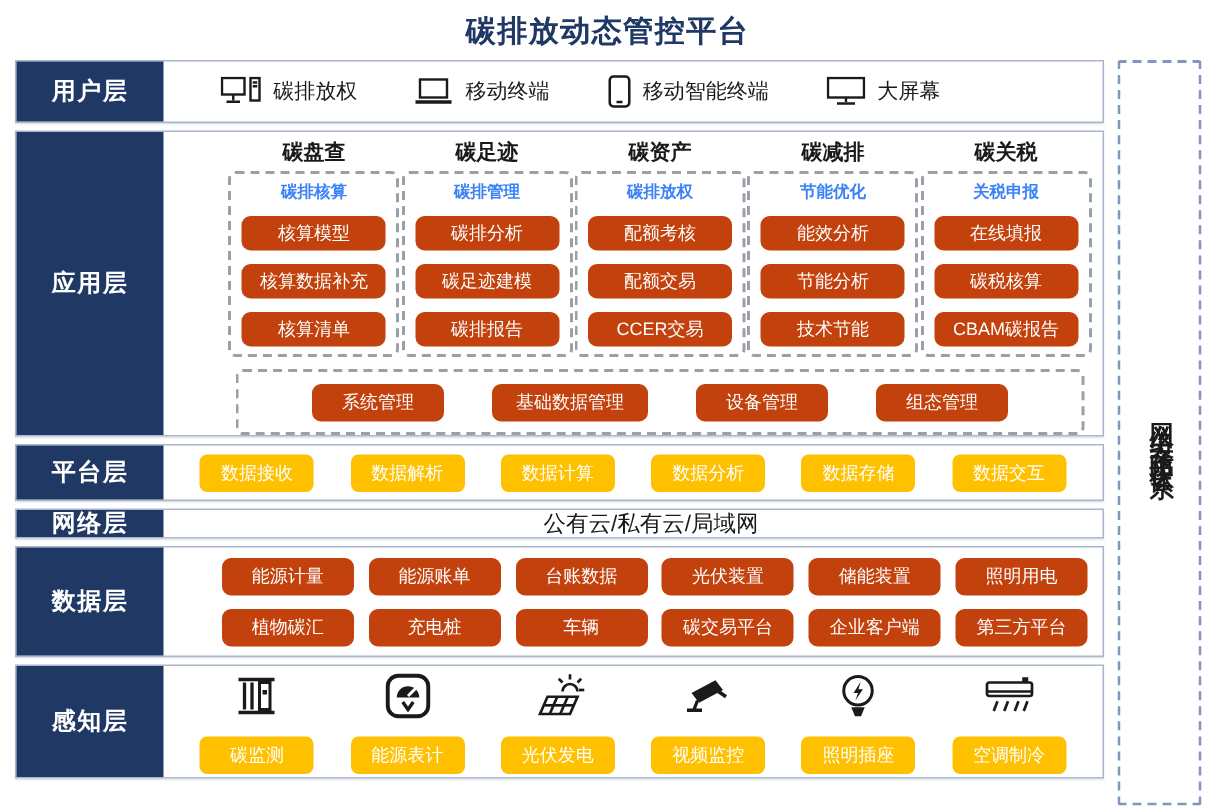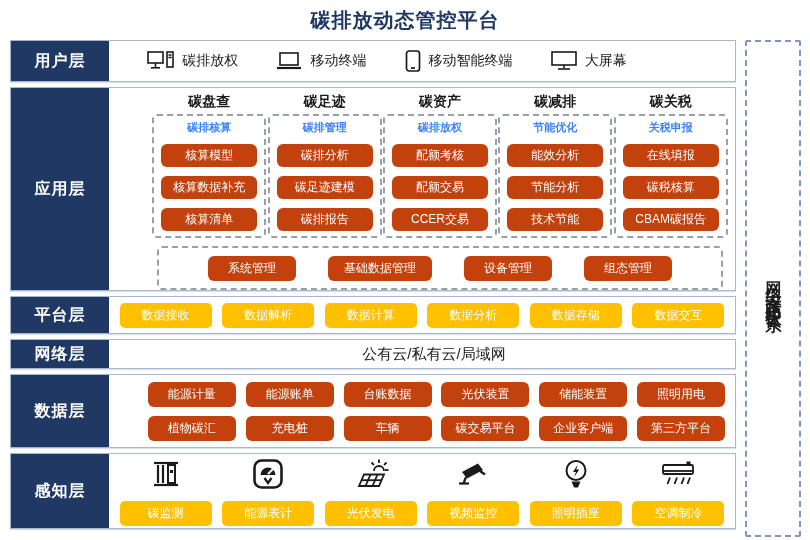--- a/index.html
+++ b/index.html
@@ -16,21 +16,21 @@
   .row { display:flex; border:1px solid #A9B6CB; background:#fff;
     box-shadow:0 1px 1px rgba(120,140,170,.25); }
   .row-label { width:98px; flex-shrink:0; background:#1F3864; color:#fff;
     font-weight:bold; font-size:16px; display:flex; align-items:center;
     justify-content:center; letter-spacing:1px; }
   .row-content { flex:1; min-width:0; }
 
   .row-user { height:42px; }
   .row-app { height:204px; }
   .row-platform { height:38px; }
-  .row-network { height:30px; }
+  .row-network { height:20px; }
   .row-data { height:74px; }
   .row-sensing { height:76px; }
 
   
   .user-content { display:flex; align-items:center; justify-content:space-evenly;
     padding-right:70px; }
   .user-item { display:flex; align-items:center; gap:8px; }
   .user-item .lbl { font-size:14px; color:#1a1a1a; }
   .icon { display:inline-flex; align-items:center; justify-content:center; }
 
@@ -45,21 +45,21 @@
   .app-col-title { text-align:center; font-weight:bold; font-size:11px; color:#3b82f6; }
   .chip { background:#c2410c; color:#fff; font-size:12px; text-align:center;
     border-radius:6px; padding:3px 2px; white-space:nowrap; }
   .app-common-box { margin:8px 6px 0; border:2px dashed #9aa0a8; border-radius:5px;
     height:45px; display:flex; align-items:center; justify-content:center; gap:32px; }
   .app-common-box .chip { padding:4px 16px; min-width:88px; }
 
   
   .platform-content { display:flex; align-items:center; justify-content:space-evenly; }
   .chip-yellow { background:#FFC000; color:#fff; font-size:12px; text-align:center;
-    border-radius:5px; padding:4px 0; width:92px; white-space:nowrap; }
+    border-radius:5px; padding:4px 0; width:76px; white-space:nowrap; }
 
   
   .network-content { display:flex; align-items:center; justify-content:center;
     font-size:15px; color:#1a1a1a;margin-left:24px; }
 
   
   .data-content { display:flex; flex-direction:column; justify-content:center; gap:9px; }
   .data-row { display:flex; justify-content:space-evenly;padding-left:29px; }
   .data-row .chip { width:88px; padding:4px 0; }
 

